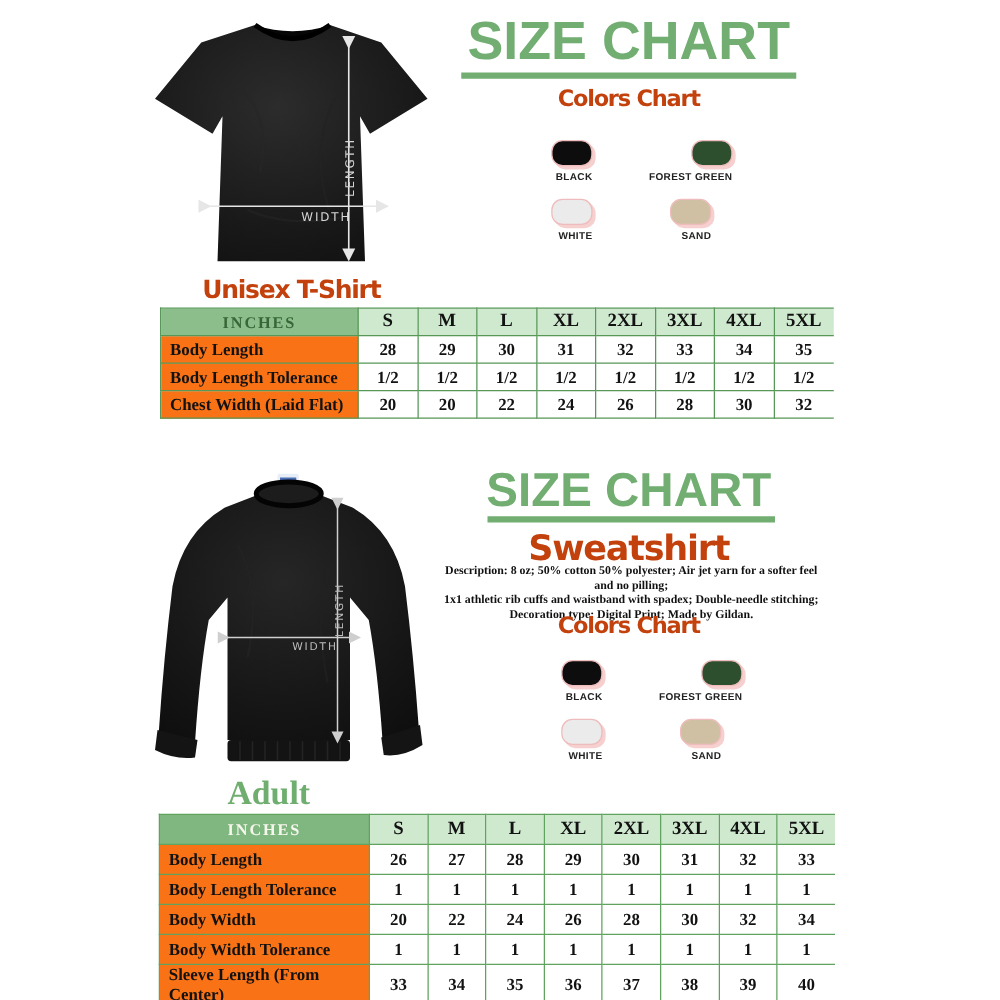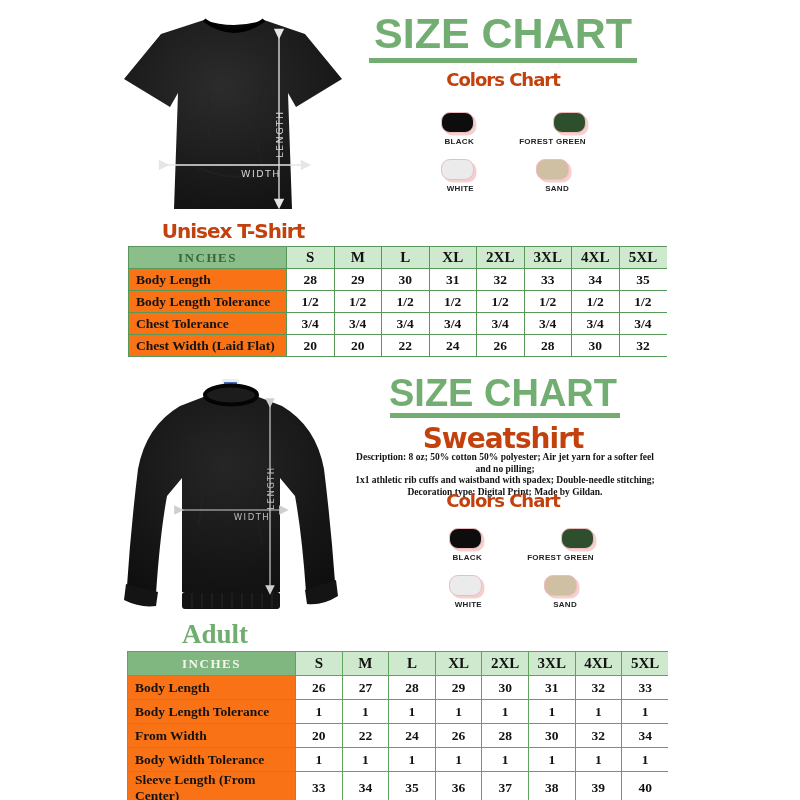--- a/index.html
+++ b/index.html
@@ -193,31 +193,20 @@
       <tr>
         <th class="row-label">Body Length Tolerance</th>
         <td>1/2</td>
         <td>1/2</td>
         <td>1/2</td>
         <td>1/2</td>
         <td>1/2</td>
         <td>1/2</td>
         <td>1/2</td>
         <td>1/2</td>
-      </tr>
-      <tr>
-        <th class="row-label">Chest Tolerance</th>
-        <td>3/4</td>
-        <td>3/4</td>
-        <td>3/4</td>
-        <td>3/4</td>
-        <td>3/4</td>
-        <td>3/4</td>
-        <td>3/4</td>
-        <td>3/4</td>
       </tr>
       <tr>
         <th class="row-label">Chest Width (Laid Flat)</th>
         <td>20</td>
         <td>20</td>
         <td>22</td>
         <td>24</td>
         <td>26</td>
         <td>28</td>
         <td>30</td>
@@ -342,21 +331,21 @@
         <td>1</td>
         <td>1</td>
         <td>1</td>
         <td>1</td>
         <td>1</td>
         <td>1</td>
         <td>1</td>
         <td>1</td>
       </tr>
       <tr>
-        <th class="row-label">From Width</th>
+        <th class="row-label">Body Width</th>
         <td>20</td>
         <td>22</td>
         <td>24</td>
         <td>26</td>
         <td>28</td>
         <td>30</td>
         <td>32</td>
         <td>34</td>
       </tr>
       <tr>

